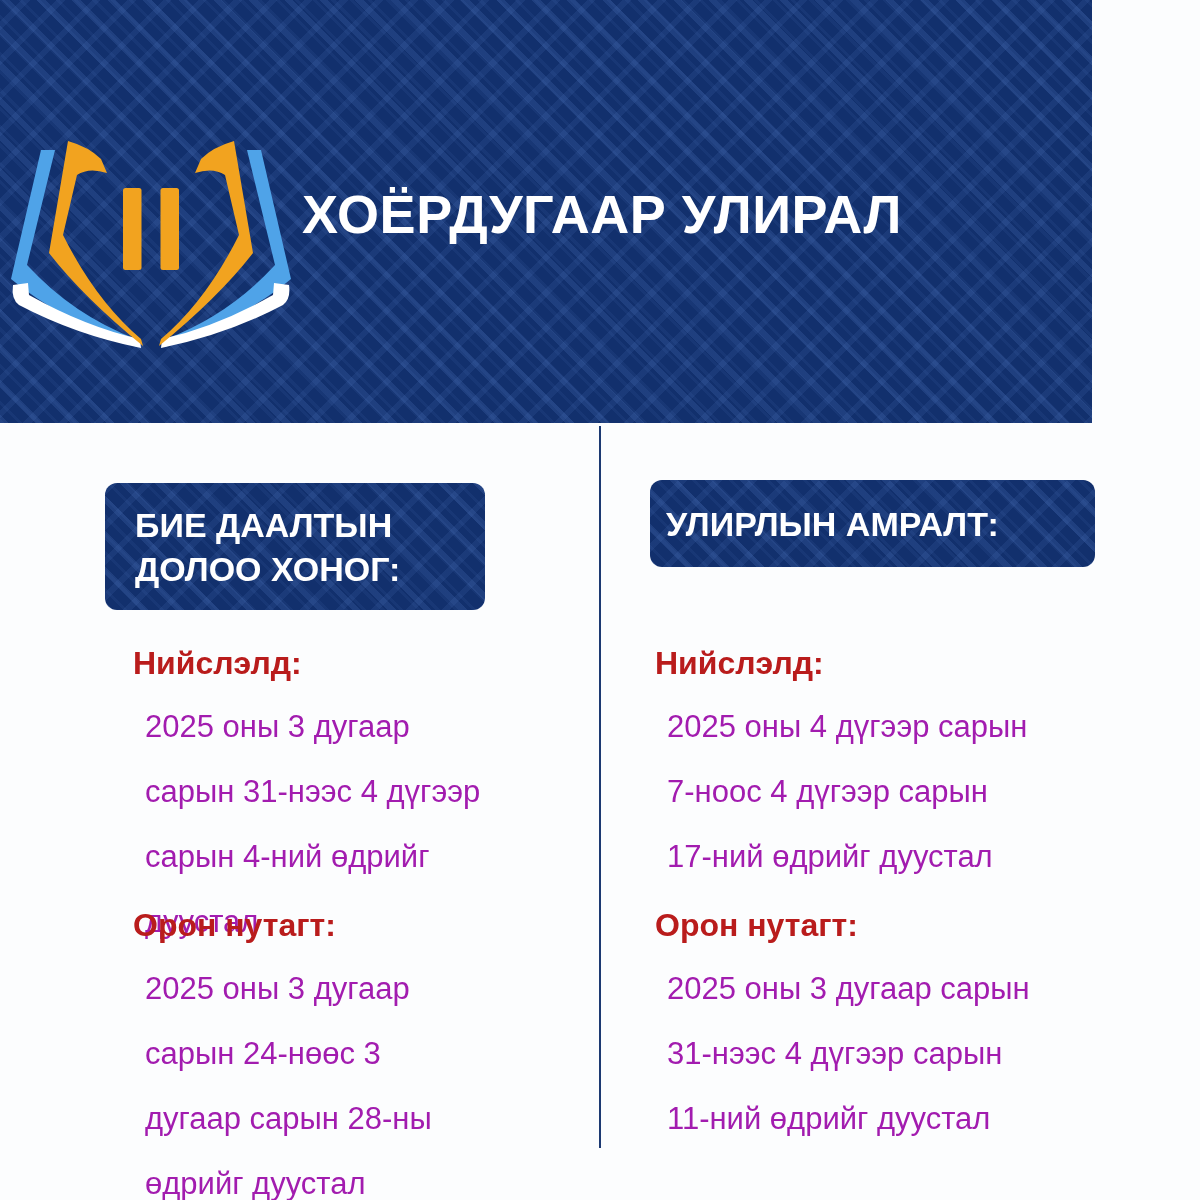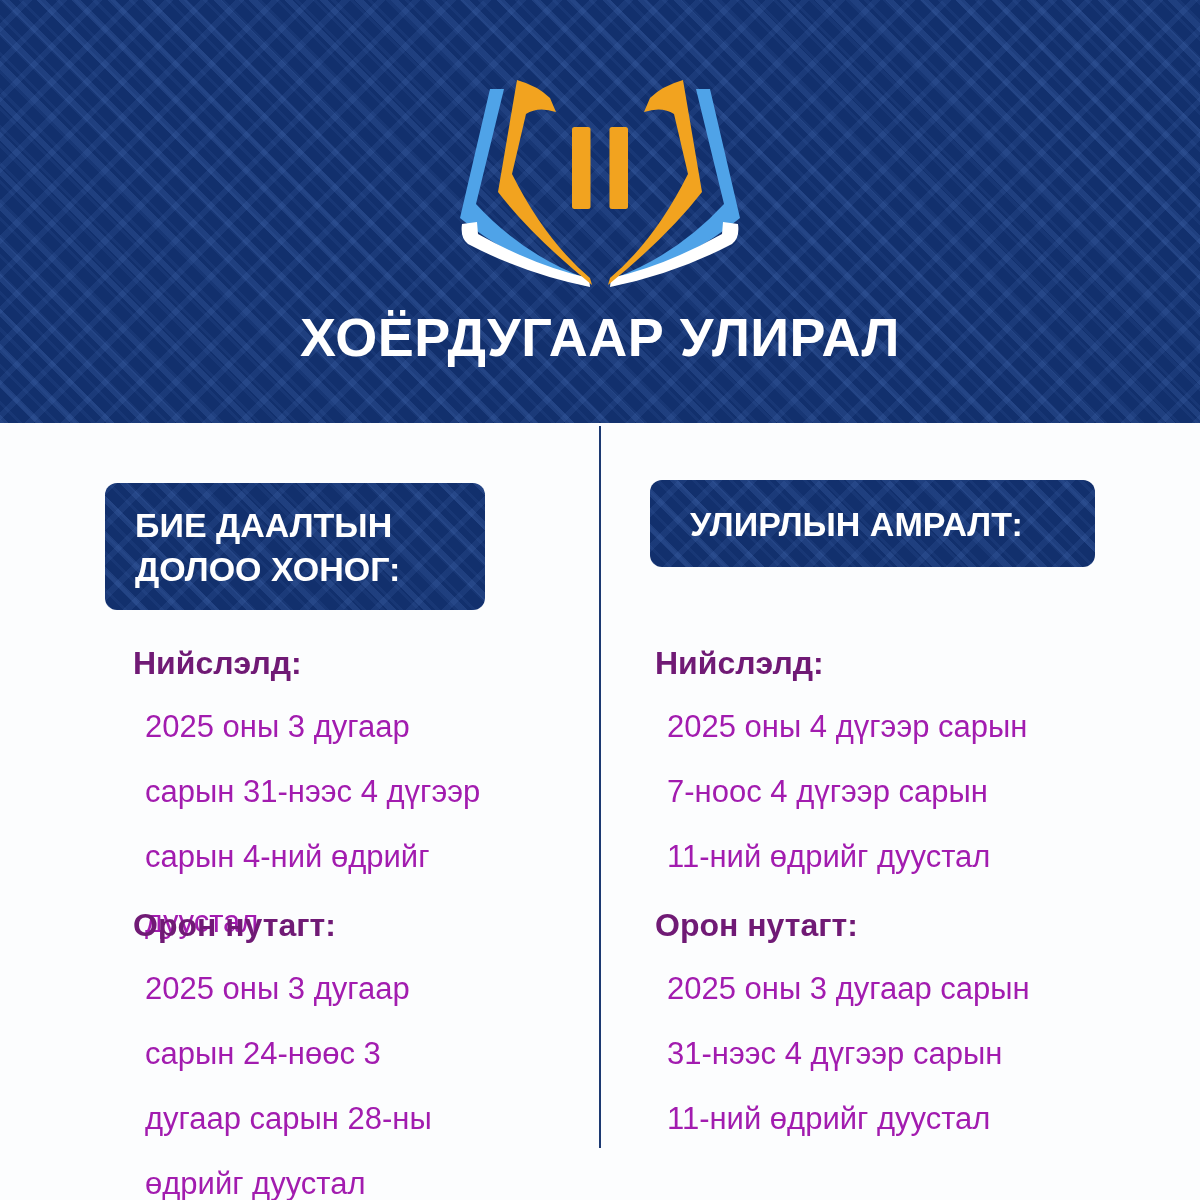--- a/index.html
+++ b/index.html
@@ -10,44 +10,44 @@
   
   .mn-pattern{
     background-color:#12306d;
     background-image:
       repeating-linear-gradient(45deg,  rgba(78,117,190,.22) 0 6px, rgba(0,0,0,0) 6px 25px),
       repeating-linear-gradient(-45deg, rgba(78,117,190,.15) 0 6px, rgba(0,0,0,0) 6px 25px),
       repeating-linear-gradient(45deg,  rgba(78,117,190,.10) 0 3px, rgba(0,0,0,0) 3px 13px);
   }
   
   .hero{
-    position:absolute;left:0;top:0;width:1200px;height:423px;
-    display:flex;flex-direction:column;align-items:center;
+    position:absolute;left:0;top:0;width:1092px;height:423px;
+    display:flex;flex-direction:row;align-items:center;
   }
   .logo{margin-top:72px;width:302px;height:230px;display:block;}
   .title{
     margin:4px 0 0 0;color:#ffffff;font-size:54px;font-weight:bold;
     letter-spacing:.5px;white-space:nowrap;
   }
   
   .content{position:absolute;left:0;top:423px;width:1200px;height:777px;background:#fcfdfe;}
   .divider{position:absolute;left:599px;top:3px;width:2px;height:722px;background:#1c3972;}
   .badge{
     position:absolute;border-radius:12px;color:#ffffff;font-weight:bold;
     font-size:34px;line-height:44px;display:flex;align-items:center;
     padding:0 24px 0 30px;box-sizing:border-box;white-space:pre-line;
   }
   .badge-left{left:105px;top:60px;width:380px;height:127px;}
-  .badge-right{left:650px;top:57px;width:445px;height:87px;padding-left:40px;}
+  .badge-right{left:650px;top:57px;width:445px;height:87px;padding-left:16px;}
   .block{position:absolute;}
   .col-left .block{left:133px;width:470px;}
   .col-right .block{left:655px;width:470px;}
   .block-1{top:222px;}
   .block-2{top:484px;}
-  .block h2{margin:0 0 10px 0;font-size:32px;font-weight:bold;color:#701a75;}
+  .block h2{margin:0 0 10px 0;font-size:32px;font-weight:bold;color:#b91c1c;}
   .block p{margin:12px;font-size:31px;line-height:65px;color:#a21caf;white-space:pre-line;}
 </style>
 </head>
 <body>
 
 <div class="poster">
 
   <header class="hero mn-pattern">
     <svg class="logo" viewBox="0 0 300 230" aria-hidden="true">
 
@@ -92,21 +92,21 @@
 өдрийг дуустал</p>
       </div>
     </section>
 
     <section class="col-right">
       <div class="badge badge-right mn-pattern">УЛИРЛЫН АМРАЛТ:</div>
       <div class="block block-1">
         <h2>Нийслэлд:</h2>
         <p>2025 оны 4 дүгээр сарын
 7-ноос 4 дүгээр сарын
-11-ний өдрийг дуустал</p>
+17-ний өдрийг дуустал</p>
       </div>
       <div class="block block-2">
         <h2>Орон нутагт:</h2>
         <p>2025 оны 3 дугаар сарын
 31-нээс 4 дүгээр сарын
 11-ний өдрийг дуустал</p>
       </div>
     </section>
   </main>
 

